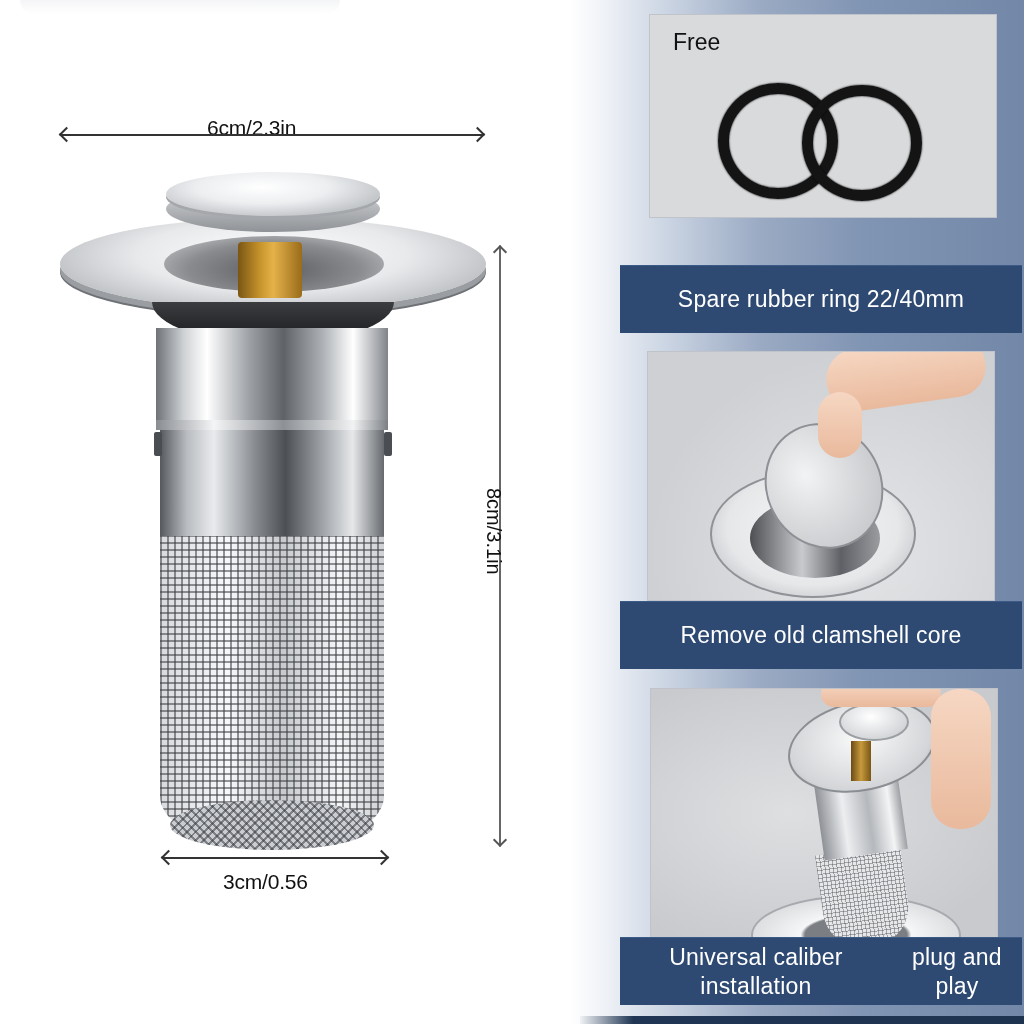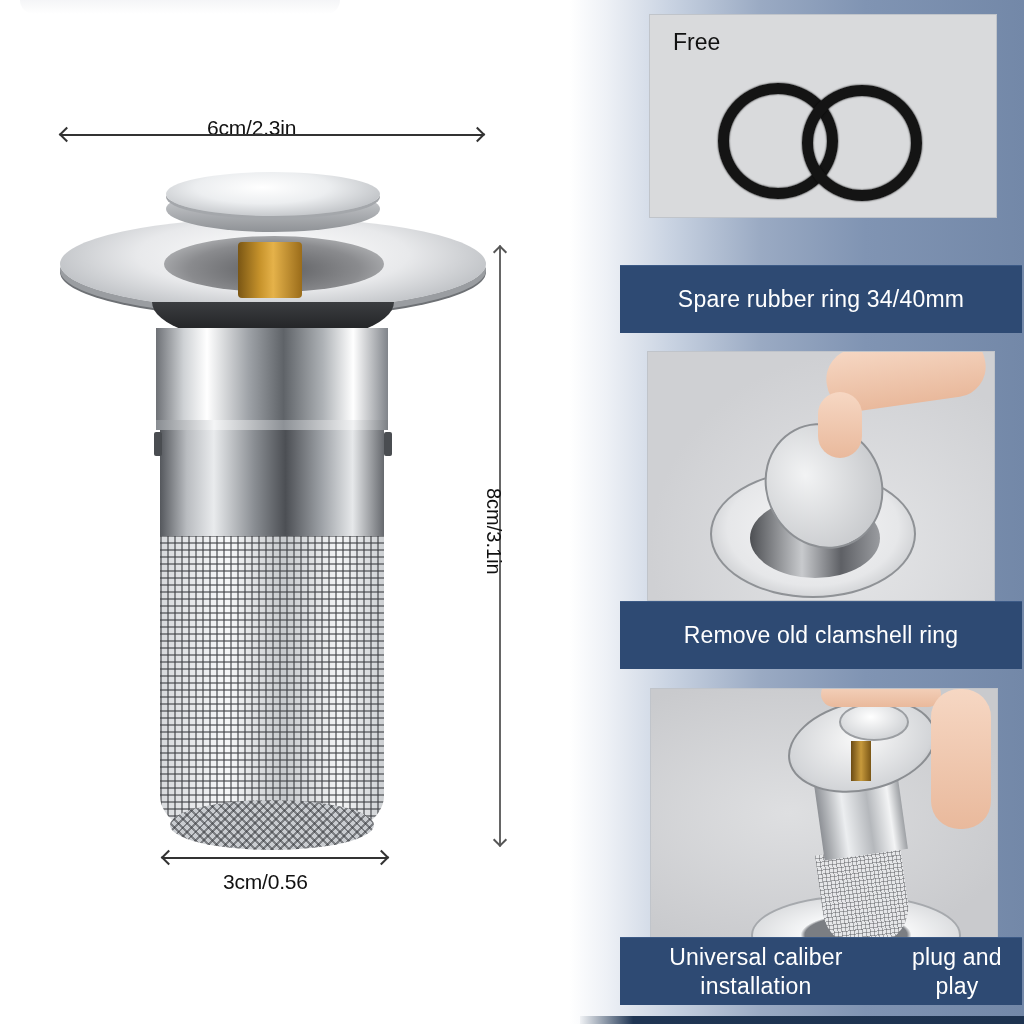--- a/index.html
+++ b/index.html
@@ -133,33 +133,33 @@
 </div>
 
 <div class="right-col"></div>
 
 <div class="panel-img" style="left:649px; top:14px; width:348px; height:204px;">
   <span class="free-label">Free</span>
   <div class="ring" style="left:68px; top:68px;"></div>
   <div class="ring" style="left:152px; top:70px;"></div>
 </div>
 <div class="caption" style="top:265px; height:68px;">
-  <span>Spare rubber ring 34/40mm</span>
+  <span>Spare rubber ring 22/40mm</span>
 </div>
 
 <div class="panel-img" style="left:647px; top:351px; width:348px; height:250px;">
   <div class="p2-sink"></div>
   <div class="p2-flange"></div>
   <div class="p2-hole"></div>
   <div class="p2-disc"></div>
   <div class="finger" style="left:178px; top:-10px; width:160px; height:62px; transform: rotate(-8deg);"></div>
   <div class="finger" style="left:170px; top:40px; width:44px; height:66px; border-radius: 22px;"></div>
 </div>
 <div class="caption" style="top:601px; height:68px;">
-  <span>Remove old clamshell ring</span>
+  <span>Remove old clamshell core</span>
 </div>
 
 <div class="panel-img" style="left:650px; top:688px; width:348px; height:250px;">
   <div class="p3-bg"></div>
   <div class="p3-sinkring"></div>
   <div class="p3-mesh"></div>
   <div class="p3-body"></div>
   <div class="p3-flange"></div>
   <div class="p3-brass"></div>
   <div class="p3-cap"></div>

